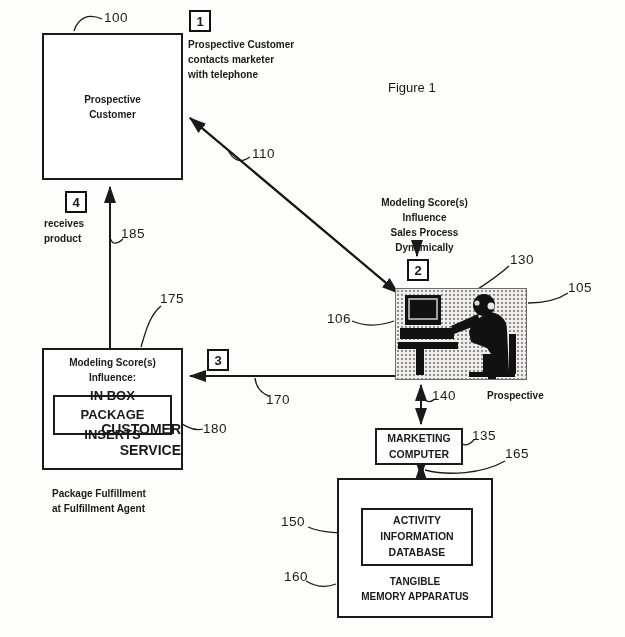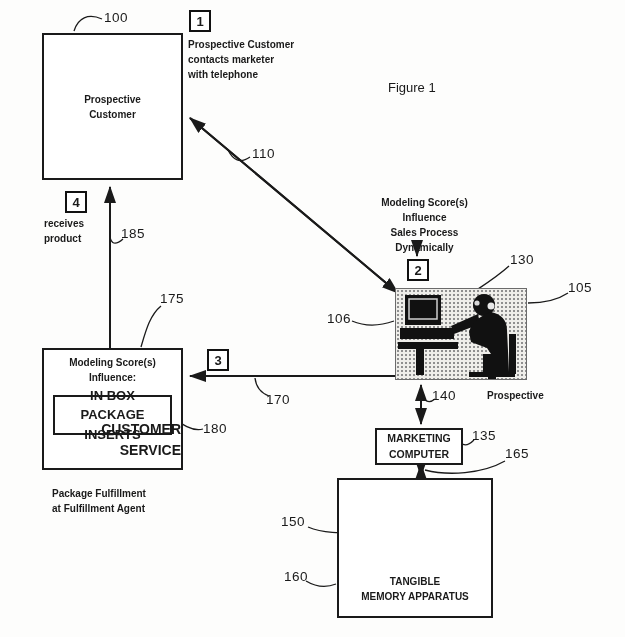--- a/index.html
+++ b/index.html
@@ -129,19 +129,24 @@
 
   <div class="abs ref" style="left:432px; top:388px;">140</div>
   <div class="abs box flexc" style="left:375px; top:428px; width:88px; height:37px;">
     <div class="note pre" style="font-size:10.5px;">MARKETING
 COMPUTER</div>
   </div>
   <div class="abs ref" style="left:472px; top:428px;">135</div>
   <div class="abs ref" style="left:505px; top:446px;">165</div>
 
   <div class="abs box" style="left:337px; top:478px; width:156px; height:140px;">
+    <div class="abs box flexc" style="left:22px; top:28px; width:112px; height:58px;">
+      <div class="note pre" style="font-size:10.5px;">ACTIVITY
+INFORMATION
+DATABASE</div>
+    </div>
     <div class="abs note pre" style="left:0; bottom:12px; width:100%; text-align:center;">TANGIBLE
 MEMORY APPARATUS</div>
   </div>
   <div class="abs ref" style="left:281px; top:514px;">150</div>
   <div class="abs ref" style="left:284px; top:569px;">160</div>
 
 </div>
 
 </body></html>

